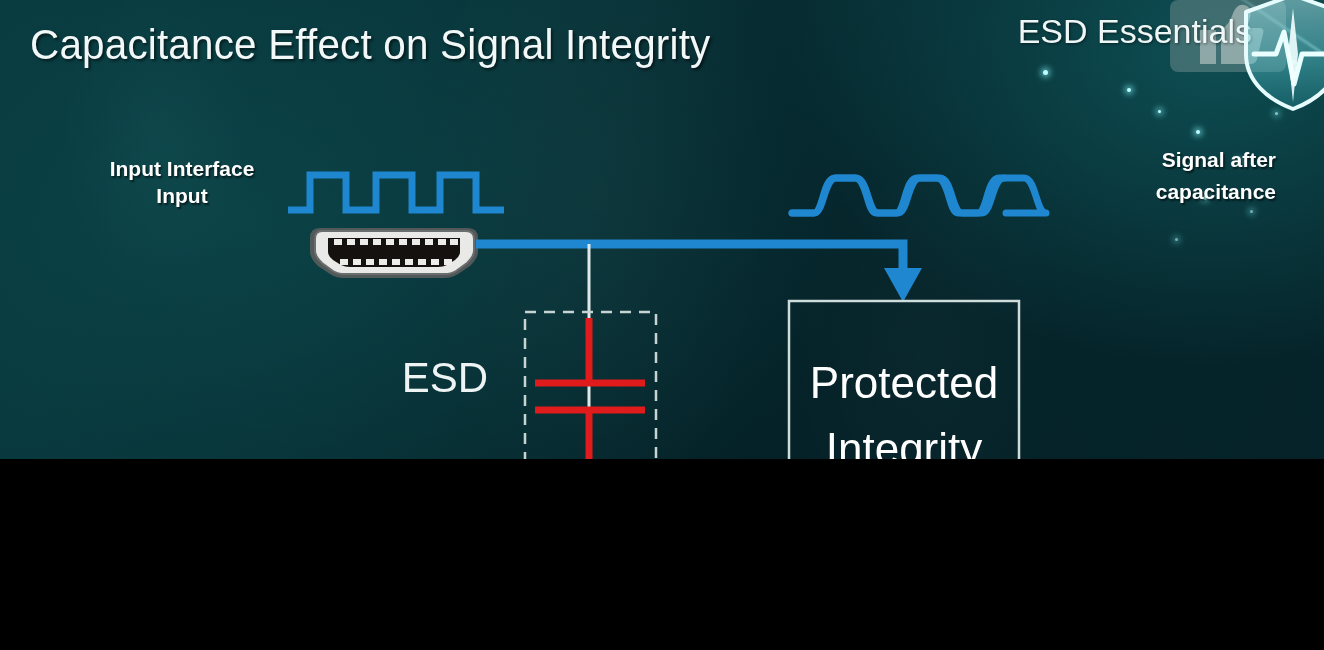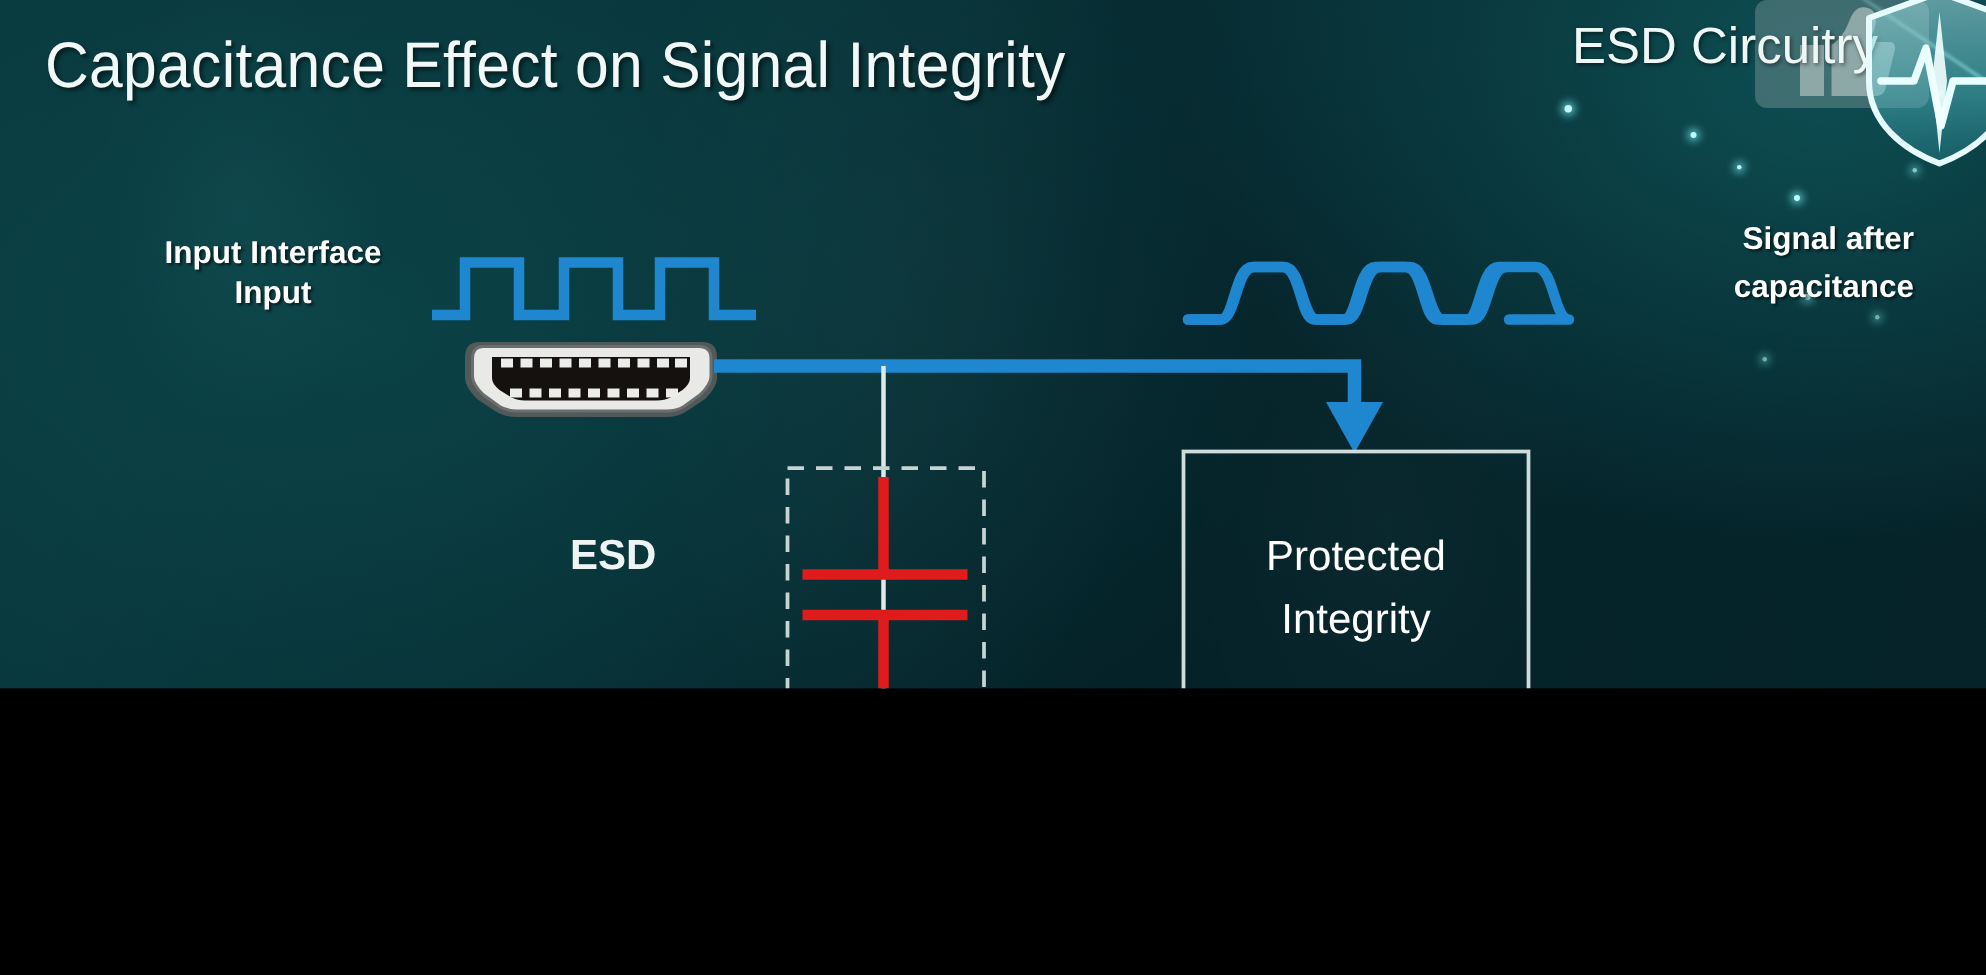--- a/index.html
+++ b/index.html
@@ -62,28 +62,28 @@
     text-align:center;font-size:21px;font-weight:bold;line-height:1.28;
     color:#ffffff;text-shadow:1.5px 1.5px 2px rgba(0,0,0,.6);
   }
   .lab-after{
     position:absolute;left:1026px;top:144px;width:250px;
     text-align:right;font-size:21px;font-weight:bold;line-height:1.52;
     color:#ffffff;text-shadow:1.5px 1.5px 2px rgba(0,0,0,.6);
   }
   .lab-esd{
     position:absolute;left:380px;top:352px;width:130px;
-    text-align:left;font-size:28px;font-weight:700;line-height:1.25;
+    text-align:center;font-size:42px;font-weight:400;line-height:1.25;
     color:#eef4f4;
   }
   
   svg.diagram{position:absolute;left:0;top:0;width:1324px;height:650px;overflow:visible;}
   .boxtext{
     position:absolute;left:790px;top:350px;width:228px;
-    text-align:center;font-size:28px;line-height:1.5;color:#ffffff;font-weight:400;
+    text-align:center;font-size:44px;line-height:1.5;color:#ffffff;font-weight:400;
   }
 </style>
 </head>
 <body>
 
 <div id="stage">
 
   <div class="bg-texture"></div>
   <div class="beam"></div>
   <div class="beam2"></div>
@@ -100,21 +100,21 @@
   <div class="spark" style="left:1292px;top:60px;width:4px;height:4px;opacity:.8;"></div>
 
   <div class="title">Capacitance Effect on Signal Integrity</div>
 
   <div class="thumb-plate"></div>
   <svg class="thumb-glyph" viewBox="0 0 70 62">
     <path d="M6 26 H22 V60 H6 Z" fill="#cfd8d6"></path>
     <path d="M27 60 V26 C27 26 34 22 38 12 C41 4 44 0 50 1 C57 2 58 9 55 17 C53 22 52 24 52 24 H66 C69 24 70 27 69 30 L63 55 C62 59 59 60 56 60 Z" fill="#cfd8d6"></path>
   </svg>
 
-  <div class="brand">ESD Circuitry</div>
+  <div class="brand">ESD Essentials</div>
 
   <svg class="shield" viewBox="0 0 106 120">
     <defs>
       <linearGradient id="shg" x1="0" y1="0" x2="0" y2="1">
         <stop offset="0%" stop-color="#a9e5ea" stop-opacity=".55"></stop>
         <stop offset="60%" stop-color="#59c3cc" stop-opacity=".45"></stop>
         <stop offset="100%" stop-color="#2a8f9c" stop-opacity=".35"></stop>
       </linearGradient>
     </defs>
     <path d="M53 3 L100 20 V62 C100 90 77 108 53 117 C29 108 6 90 6 62 V20 Z" fill="url(#shg)" stroke="#e6fbfd" stroke-width="4" stroke-linejoin="round"></path>

